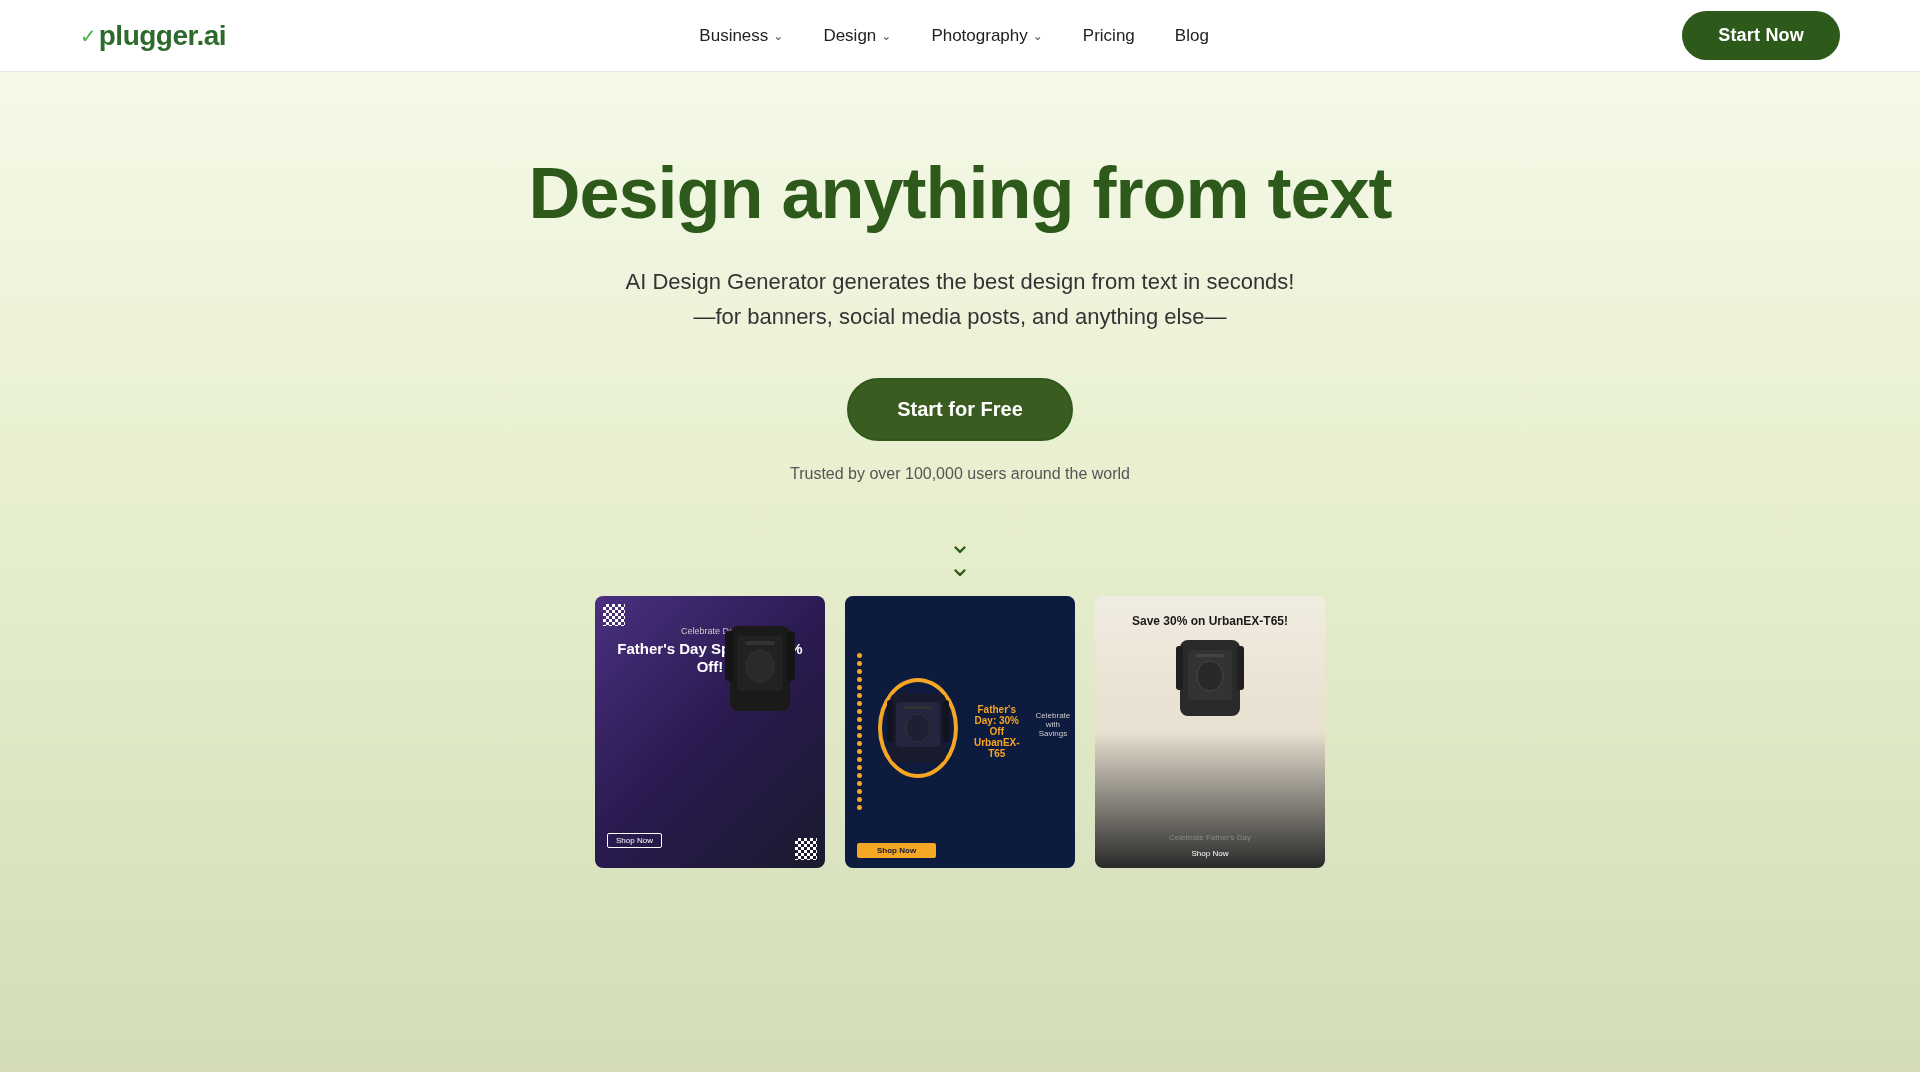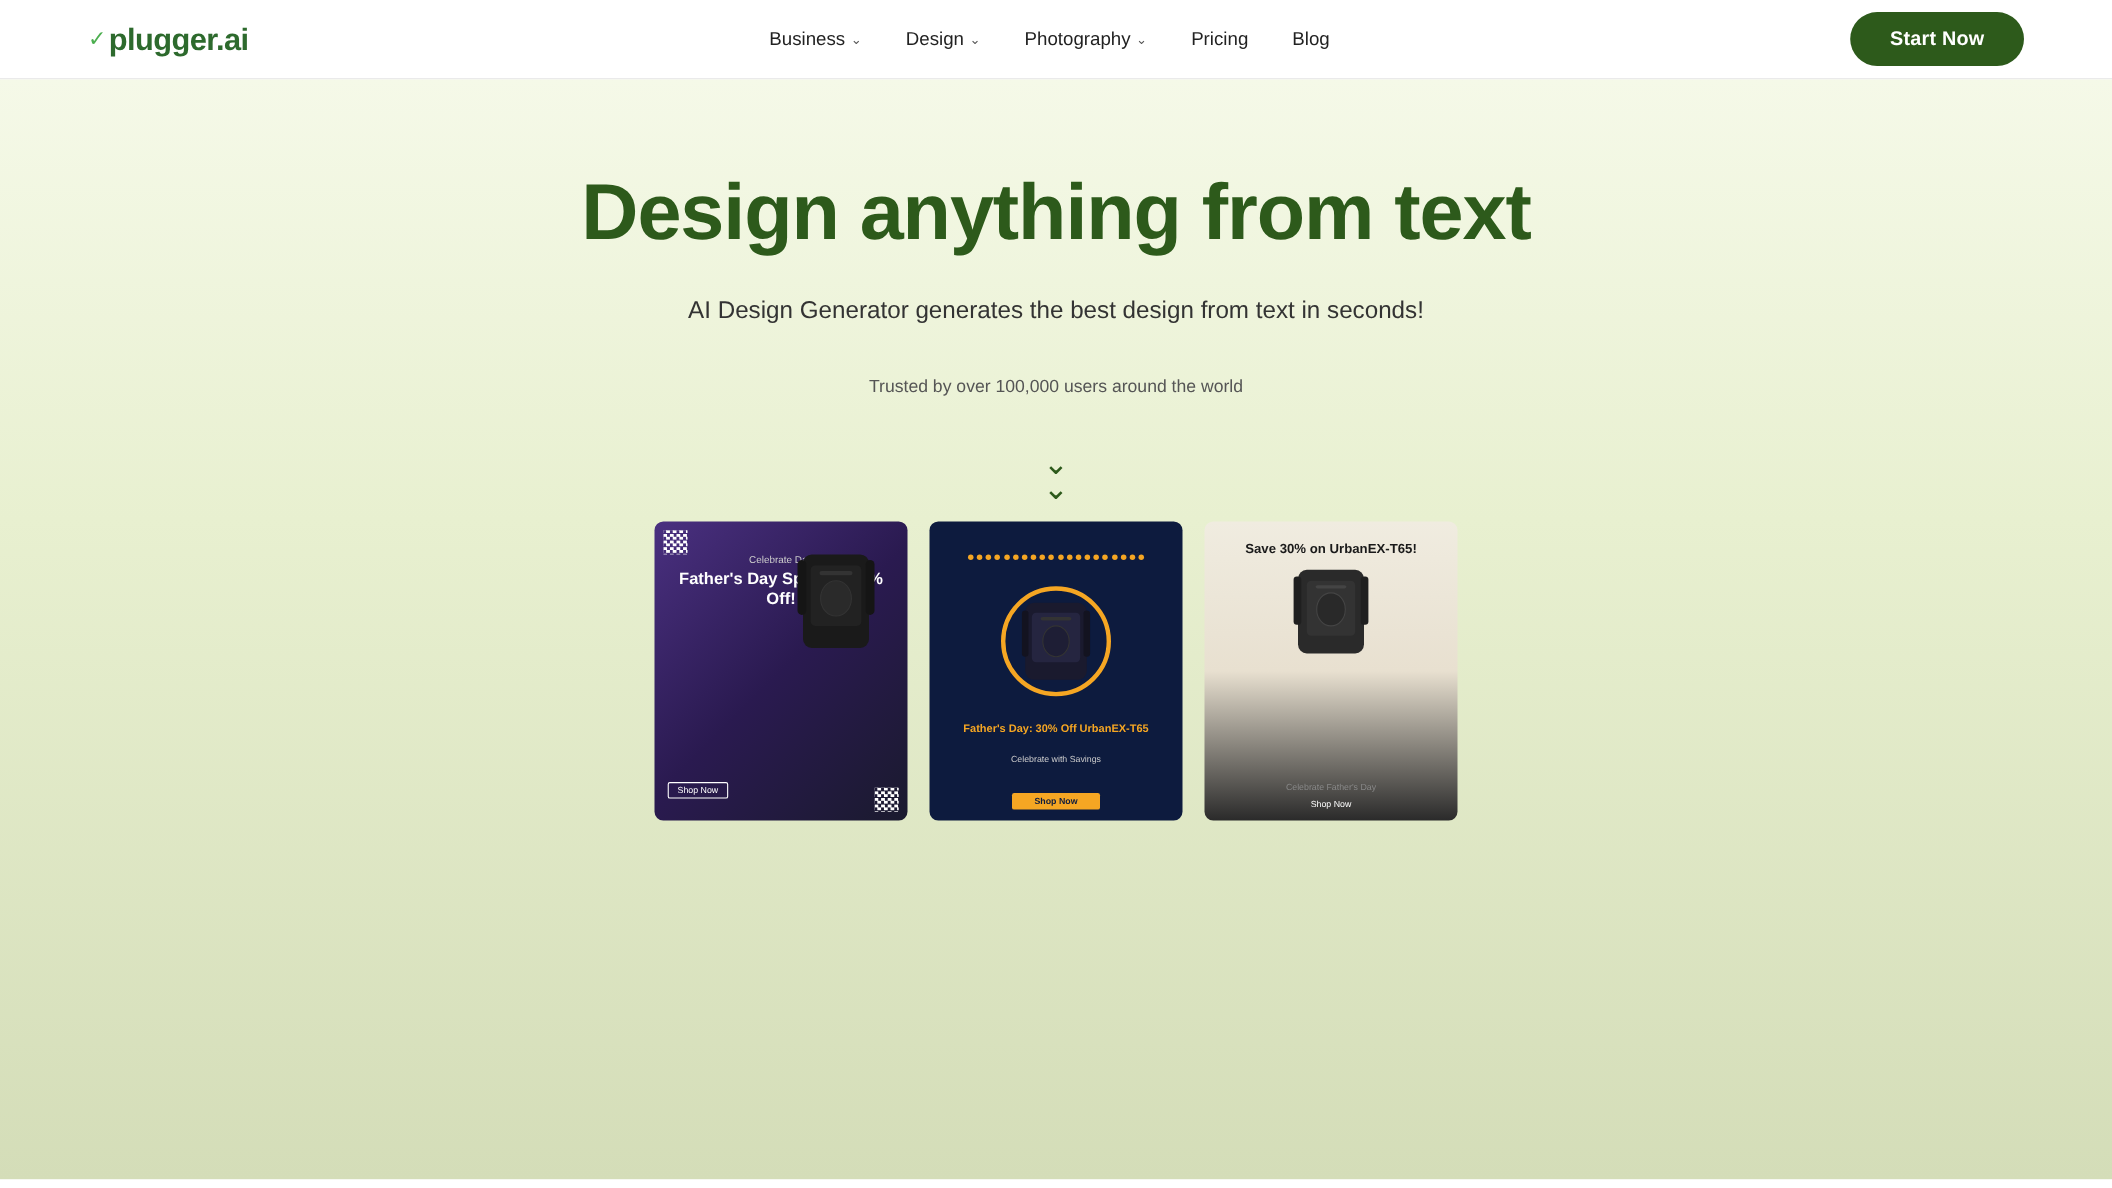--- a/index.html
+++ b/index.html
@@ -86,21 +86,21 @@
     .card-1-title { color: #fff; font-size: 15px; font-weight: 900; text-align: center; line-height: 1.2; margin-bottom: 6px; }
     .card-1-img { position: absolute; right: 10px; top: 20px; width: 100px; height: 130px; }
     .shop-now-1 {
       color: #fff; font-size: 8px; text-align: center;
       position: absolute; bottom: 20px; left: 12px;
       border: 1px solid #fff; padding: 2px 8px; border-radius: 2px;
     }
 
     
     .card-2 { background: #0d1b3e; }
-    .card-2-inner { padding: 24px; height: 100%; display: flex; flex-direction: column; align-items: center; position: relative; gap: 16px; }
+    .card-2-inner { padding: 12px; height: 100%; display: flex; align-items: center; position: relative; gap: 16px; }
     .dots-top { display: flex; gap: 3px; margin-top: 6px; margin-bottom: 8px; flex-wrap: wrap; width: 160px; justify-content: space-between; }
     .dot { width: 5px; height: 5px; background: #f5a623; border-radius: 50%; }
     .circle-highlight {
       width: 100px; height: 100px; border-radius: 50%;
       border: 4px solid #f5a623; display: flex; align-items: center; justify-content: center;
       margin-bottom: 8px; background: #0d1b3e;
     }
     .card-2-title { color: #f5a623; font-size: 10px; font-weight: 700; text-align: center; margin-bottom: 2px; }
     .card-2-sub { color: #ccc; font-size: 8px; text-align: center; margin-bottom: 16px; }
     .shop-now-2 {
@@ -153,21 +153,23 @@
       <span>Blog</span>
     </a>
   </div>
   <button class="nav-cta">Start Now</button>
 </nav>
 
 <section class="hero">
   <h1 class="hero-title">Design anything from text</h1>
   <p class="hero-subtitle">
     <span>AI Design Generator generates the best design from text in seconds!</span><br>
+    <span>—for banners, social media posts, and anything else—</span>
   </p>
+  <button class="hero-cta-btn">Start for Free</button>
   <p class="hero-trust">Trusted by over 100,000 users around the world</p>
 
   <div class="cards-wrapper">
 
 
     <div class="arrow-down">
       <div class="arrow-chevrons">⌄<br>⌄</div>
     </div>
 
     <div class="cards-row">

